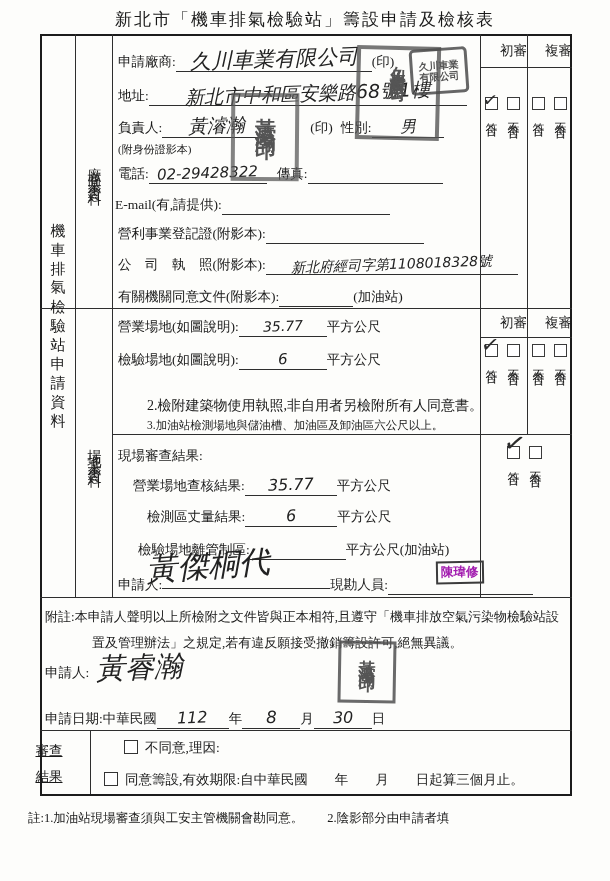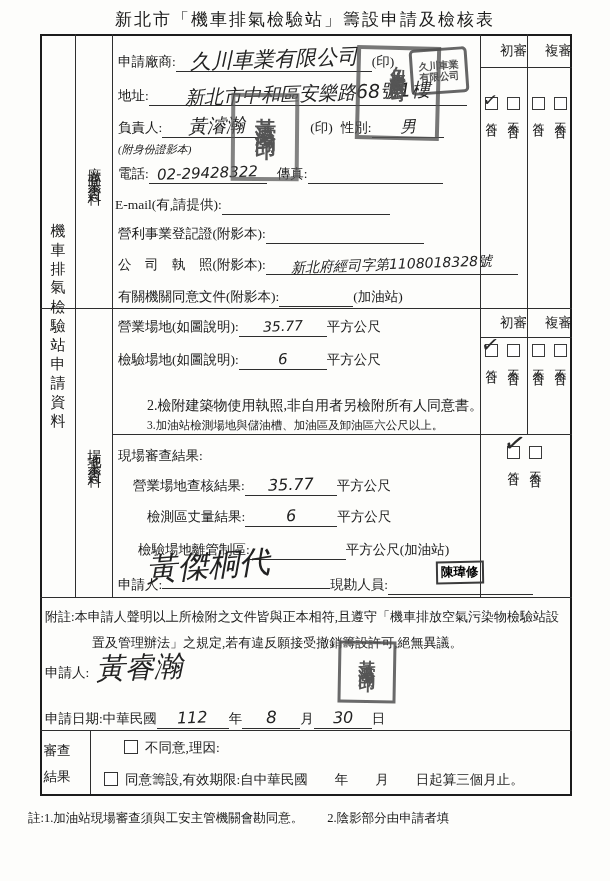--- a/index.html
+++ b/index.html
@@ -1,20 +1,20 @@
 <!DOCTYPE html>
 <html><head>
 <meta charset="utf-8">
 <style>
   html,body{margin:0;padding:0;background:#e8e8e6;}
   #page{position:relative;width:610px;height:881px;background:#fdfdfb;margin:0 auto;
         font-family:"Liberation Serif","DejaVu Serif",serif;color:#1a1a1a;overflow:hidden;}
   .abs{position:absolute;}
   .line{position:absolute;white-space:nowrap;font-size:13.5px;line-height:20px;}
-  .sm{font-size:11px;font-style:italic;}
+  .sm{font-size:11px;}
   .fl{display:inline-block;border-bottom:1px solid #2e2e2e;text-align:center;vertical-align:bottom;line-height:18px;}
   .hw{font-family:"DejaVu Sans",sans-serif;font-style:italic;color:#222;display:inline-block;transform:rotate(-2deg);}
   .vr{position:absolute;width:1px;background:#2e2e2e;}
   .hr{position:absolute;height:1px;background:#2e2e2e;}
   .outer{position:absolute;left:40px;top:34px;width:532px;height:762px;border:2px solid #1c1c1c;box-sizing:border-box;}
   .vtext{writing-mode:vertical-lr;text-orientation:upright;}
   .cellflex{position:absolute;display:flex;align-items:center;justify-content:center;}
   .rvhead{position:absolute;text-align:right;font-size:13.5px;}
   .cbgroup{position:absolute;display:flex;gap:9px;}
   .cbcol{display:flex;flex-direction:column;align-items:center;gap:3px;}
@@ -150,21 +150,21 @@
   <div class="line" style="left:147px;top:507px;">
     <span>檢測區丈量結果:</span><span class="fl" style="width:92px;"><span class="hw" style="font-size:16px;">6</span></span><span>平方公尺</span>
   </div>
   <div class="line" style="left:138px;top:540px;">
     <span>檢驗場地離管制區:</span><span class="fl" style="width:96px;"></span><span>平方公尺(加油站)</span>
   </div>
   <div class="line" style="left:118px;top:570px;">
     <span>申請人:</span><span style="display:inline-block;width:168px;border-bottom:1px solid #2e2e2e;height:18px;"></span><span>現勘人員:</span><span class="fl" style="width:145px;"></span>
   </div>
   <div class="sig" style="left:146px;top:545px;font-size:31px;transform:rotate(-4deg);">黃傑桐代</div>
-  <div class="abs" style="left:436px;top:561px;border:2px solid #3c3c3c;padding:1px 3px;font-size:12.5px;font-weight:bold;color:#000000;transform:rotate(-1deg);">陳瑋修</div>
+  <div class="abs" style="left:436px;top:561px;border:2px solid #3c3c3c;padding:1px 3px;font-size:12.5px;font-weight:bold;color:#a21caf;transform:rotate(-1deg);">陳瑋修</div>
 
   <div class="cbgroup" style="left:507px;top:446px;">
     <div class="cbcol">
         <span class="cb"></span>
         <span class="vlab">符合</span>
       </div>
     <div class="cbcol">
         <span class="cb"></span>
         <span class="vlab">不符合</span>
       </div>
@@ -173,21 +173,21 @@
 
   <div class="abs" style="left:45px;top:604px;width:523px;font-size:13px;line-height:26px;padding-left:47px;text-indent:-47px;box-sizing:border-box;">
     <span>附註:</span><span>本申請人聲明以上所檢附之文件皆與正本相符,且遵守「機車排放空氣污染物檢驗站設置及管理辦法」之規定,若有違反願接受撤銷籌設許可,絕無異議。</span>
   </div>
   <div class="line" style="left:45px;top:663px;">申請人:</div>
   <div class="sig" style="left:96px;top:648px;font-size:29px;transform:rotate(-2deg);">黃睿瀚</div>
   <div class="line" style="left:45px;top:708px;">
     <span>申請日期:中華民國</span><span class="fl" style="width:72px;"><span class="hw" style="font-size:16px;">112</span></span><span>年</span><span class="fl" style="width:58px;"><span class="hw" style="font-size:17px;">8</span></span><span>月</span><span class="fl" style="width:58px;"><span class="hw" style="font-size:16px;">30</span></span><span>日</span>
   </div>
 
-  <div class="cellflex" style="left:32px;top:730px;width:50px;height:68px;">
+  <div class="cellflex" style="left:24px;top:730px;width:50px;height:68px;text-decoration:underline;">
     <span style="width:2em;text-align:center;font-size:13.5px;line-height:1.9;">審查結果</span>
   </div>
   <div class="line" style="left:104px;top:738px;padding-left:20px;">
     <span class="cbi"></span><span>不同意,理因:</span>
   </div>
   <div class="line" style="left:104px;top:770px;">
     <span class="cbi"></span><span>同意籌設,有效期限:自中華民國　　年　　月　　日起算三個月止。</span>
   </div>
 
   <div class="line" style="left:28px;top:808px;font-size:12.5px;">

